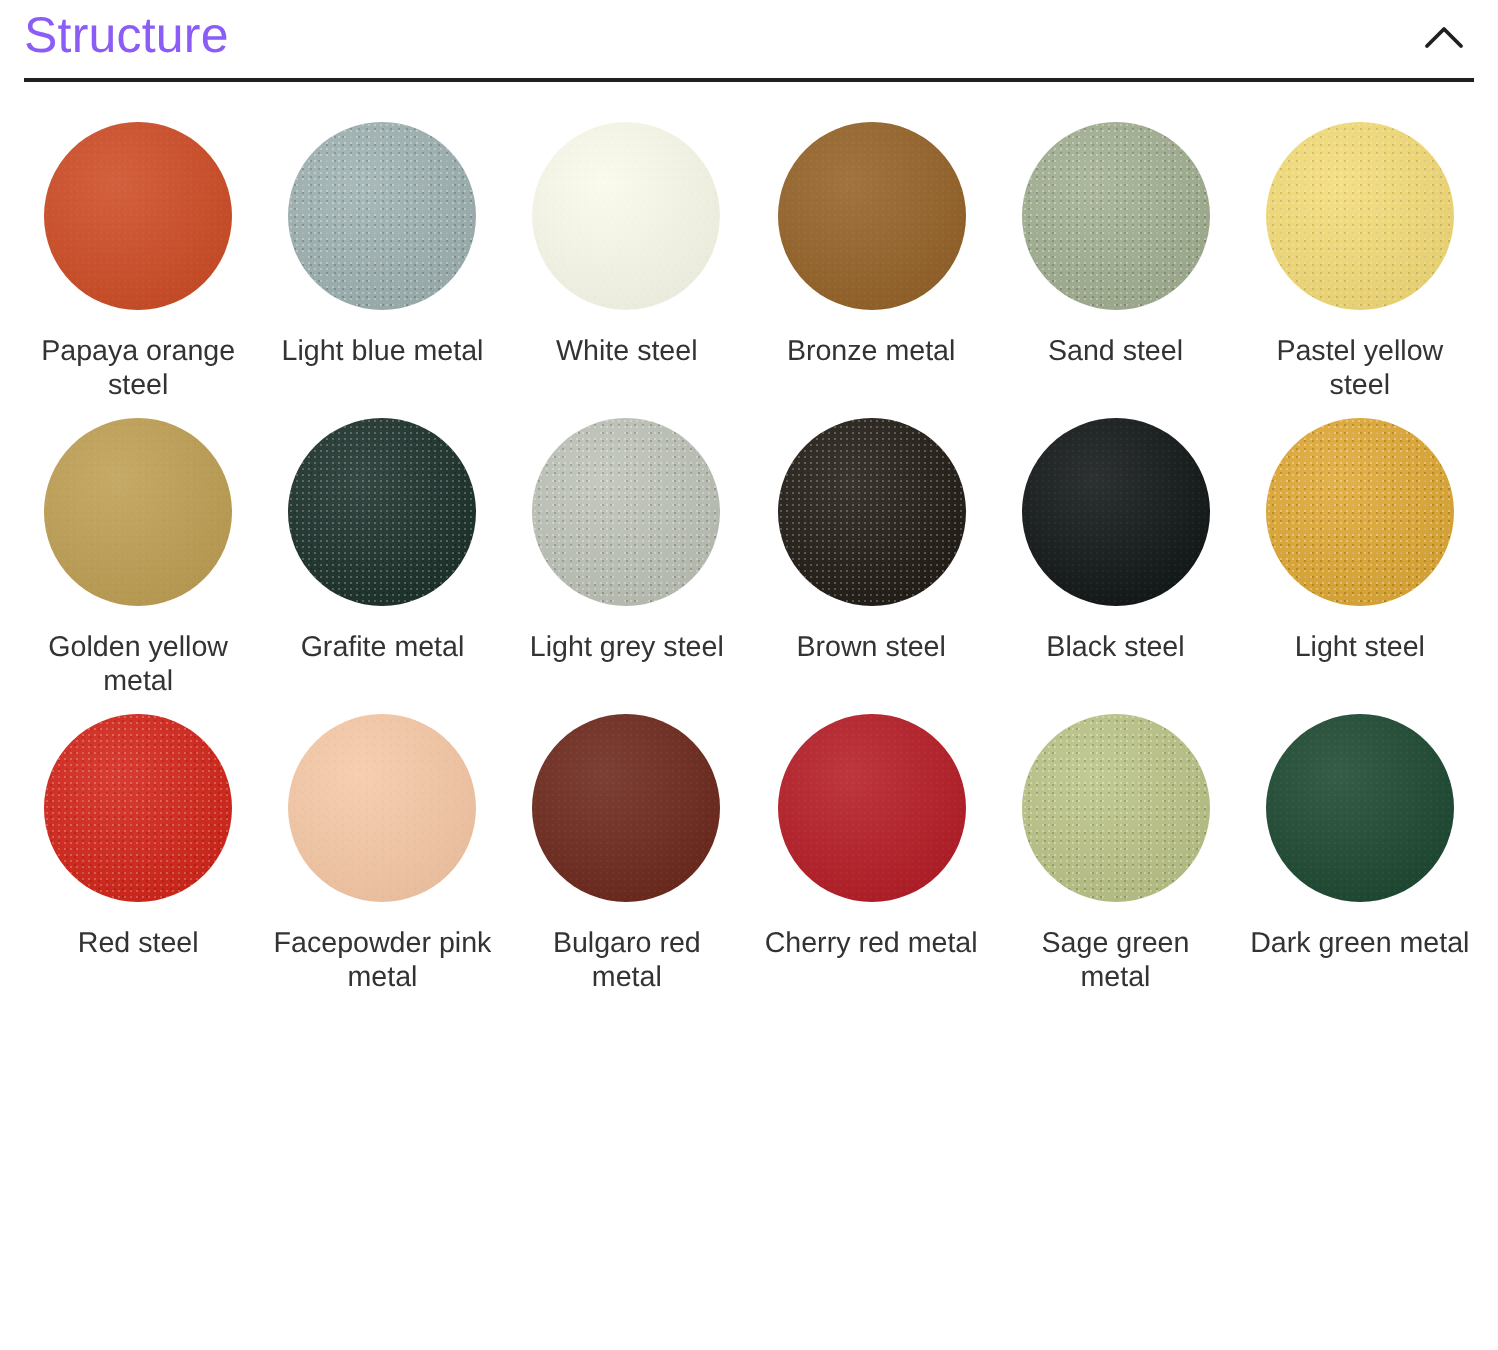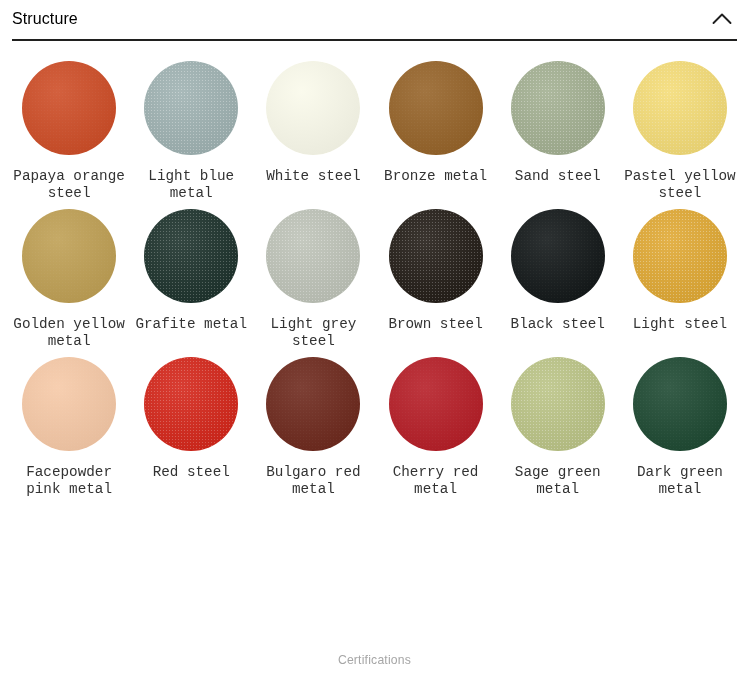--- a/index.html
+++ b/index.html
@@ -25,23 +25,23 @@
     height: 41px;
     margin: 0 12px 0 12px;
     display: flex;
     align-items: center;
     justify-content: space-between;
     border-bottom: 2.5px solid #20201f;
     cursor: pointer;
   }
 
   .section-title {
-    font-size: 16px;
+    font-size: 25px;
     font-weight: 400;
-    color: #000000;
+    color: #8b5cf6;
     letter-spacing: 0.1px;
     line-height: 1;
     padding-bottom: 2px;
   }
 
   .chevron {
     width: 22px;
     height: 22px;
     display: flex;
     align-items: center;
@@ -116,21 +116,20 @@
   }
 
   .swatch-label {
     margin-top: 13px;
     width: 112px;
     text-align: center;
     font-size: 14.3px;
     line-height: 1.22;
     color: #333333;
     font-weight: 400;
-    font-family: Liberation Mono, monospace;
   }
 
   
   .next-section {
     position: absolute;
     left: 0;
     top: 650px;
     width: 100%;
     text-align: center;
   }
@@ -222,32 +221,32 @@
         <div class="swatch-label">Black steel</div>
       </div>
       <div class="swatch-cell">
         <div class="swatch-disc-wrap">
           <div class="swatch-disc tex-metal" style="background-color: rgb(224, 169, 53);"></div>
         </div>
         <div class="swatch-label">Light steel</div>
       </div>
       <div class="swatch-cell">
         <div class="swatch-disc-wrap">
+          <div class="swatch-disc tex-grain" style="background-color: rgb(212, 39, 27);"></div>
+        </div>
+        <div class="swatch-label">Red steel</div>
+      </div>
+      <div class="swatch-cell">
+        <div class="swatch-disc-wrap">
           <div class="swatch-disc tex-smooth" style="background-color: rgb(246, 201, 167);"></div>
         </div>
         <div class="swatch-label">Facepowder pink metal</div>
       </div>
       <div class="swatch-cell">
         <div class="swatch-disc-wrap">
-          <div class="swatch-disc tex-grain" style="background-color: rgb(212, 39, 27);"></div>
-        </div>
-        <div class="swatch-label">Red steel</div>
-      </div>
-      <div class="swatch-cell">
-        <div class="swatch-disc-wrap">
           <div class="swatch-disc tex-smooth" style="background-color: rgb(110, 42, 30);"></div>
         </div>
         <div class="swatch-label">Bulgaro red metal</div>
       </div>
       <div class="swatch-cell">
         <div class="swatch-disc-wrap">
           <div class="swatch-disc tex-smooth" style="background-color: rgb(182, 31, 40);"></div>
         </div>
         <div class="swatch-label">Cherry red metal</div>
       </div>
@@ -258,17 +257,14 @@
         <div class="swatch-label">Sage green metal</div>
       </div>
       <div class="swatch-cell">
         <div class="swatch-disc-wrap">
           <div class="swatch-disc tex-smooth" style="background-color: rgb(31, 74, 51);"></div>
         </div>
         <div class="swatch-label">Dark green metal</div>
       </div>
     </div>
 
-  <div class="next-section">
-    <span class="next-section-title">Certifications</span>
-  </div>
 
 </div>
 
 </body></html>

